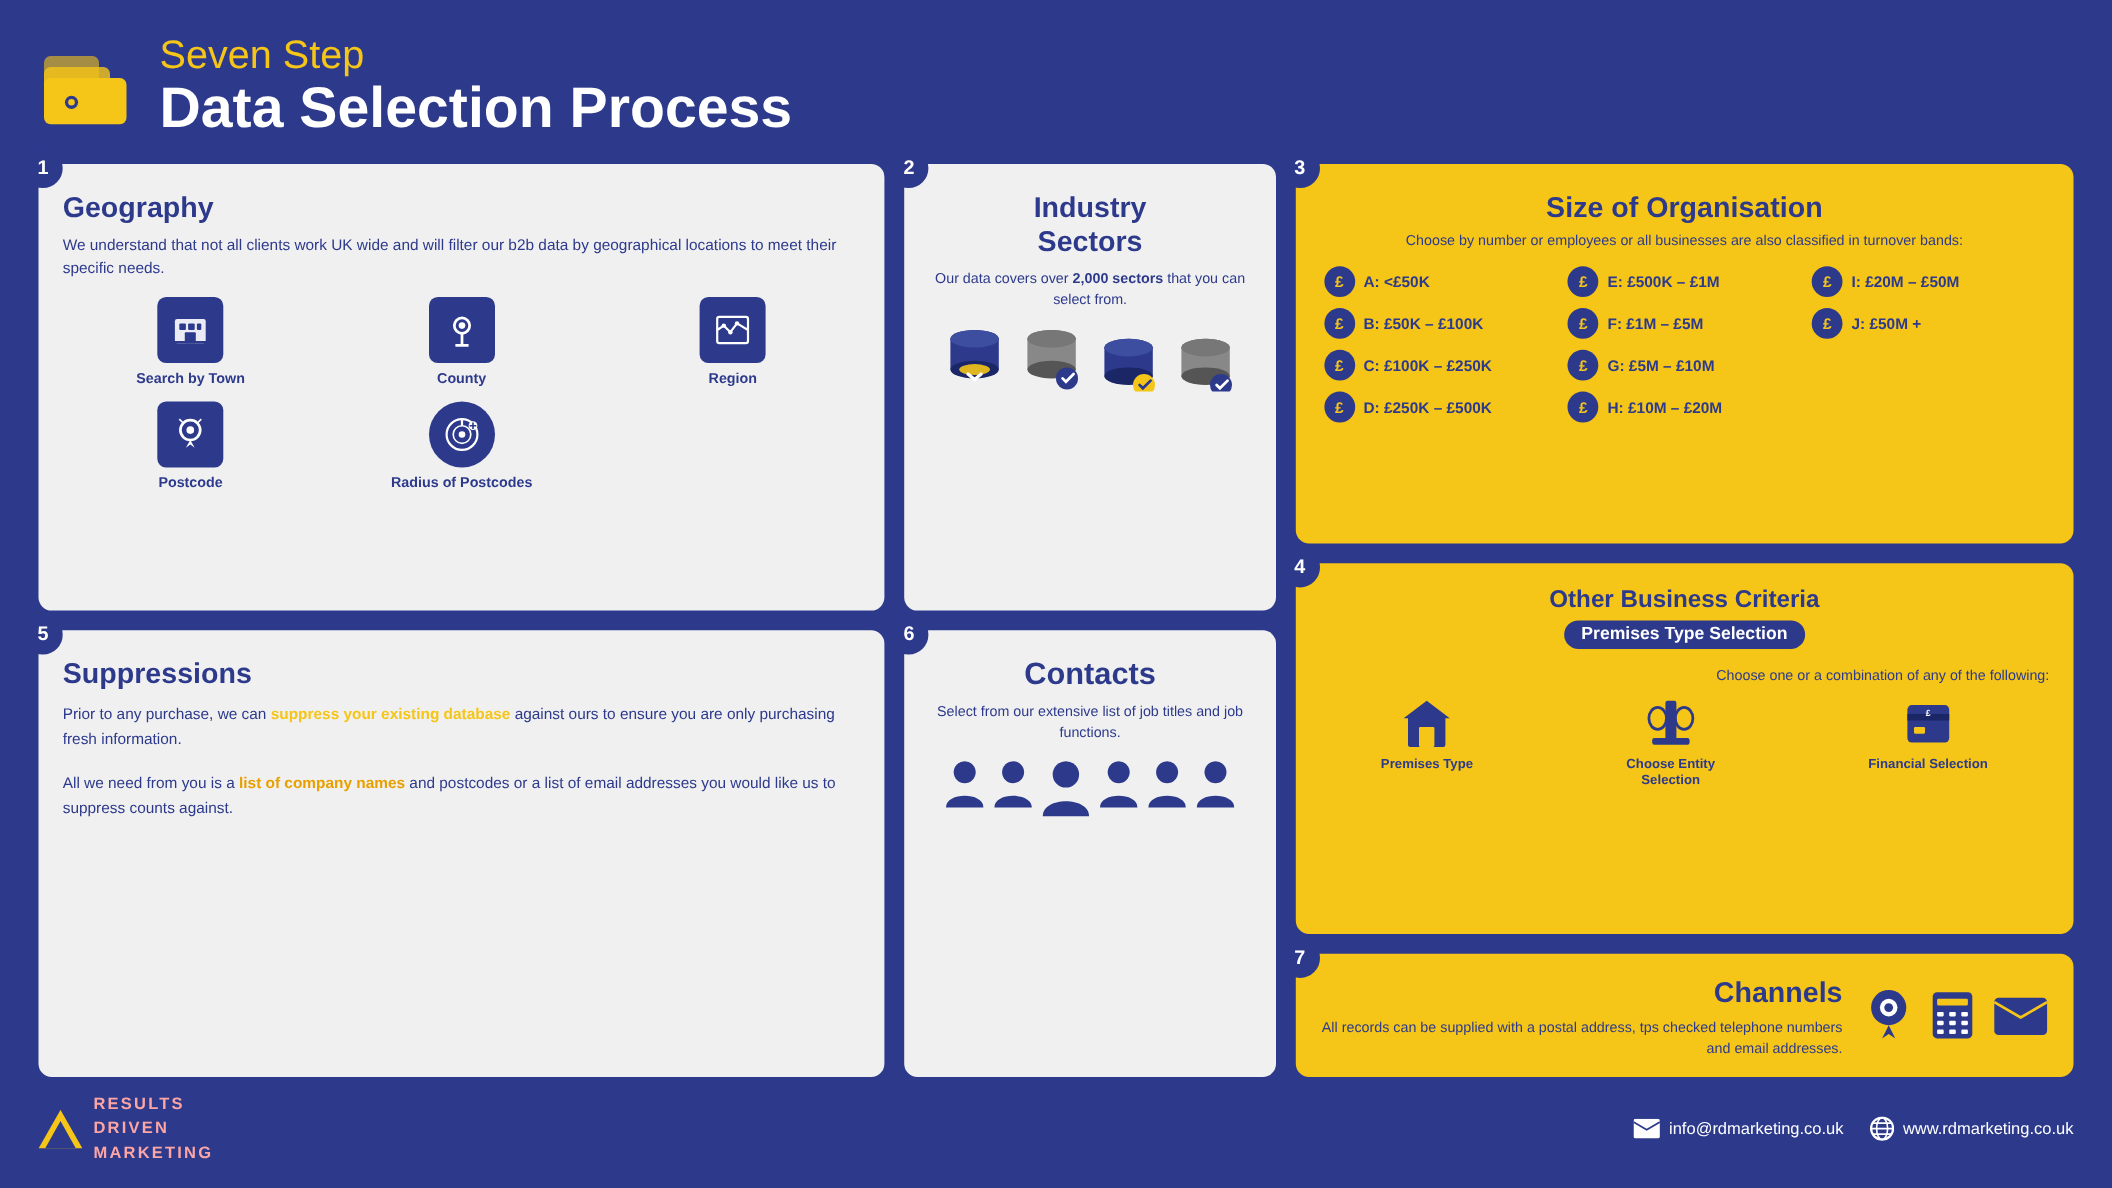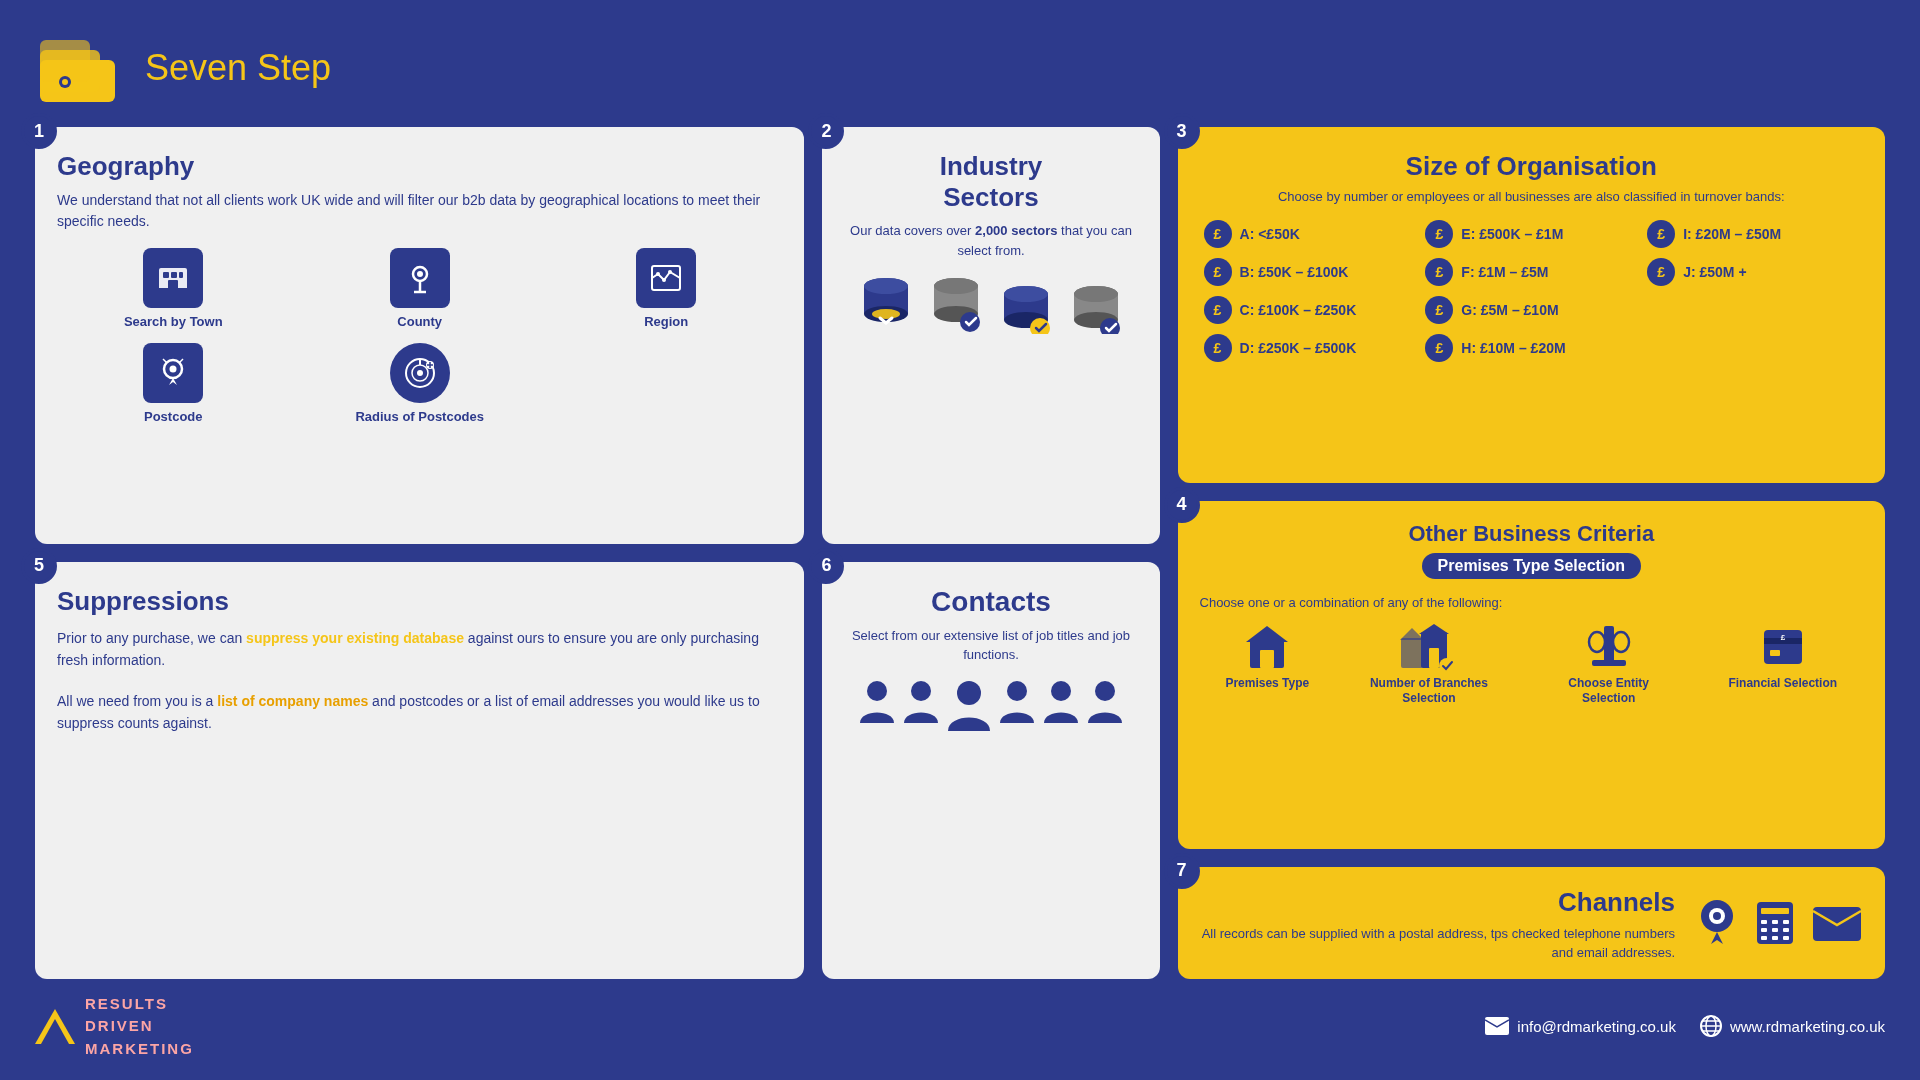--- a/index.html
+++ b/index.html
@@ -280,21 +280,21 @@
       border-radius: 20px;
       padding: 4px 16px;
       font-size: 16px;
       font-weight: bold;
       display: inline-block;
       margin: 0 auto 8px auto;
     }
     .premises-subtitle {
       color: #2d3a8c;
       font-size: 13px;
-      text-align: left;
+      text-align: right;
       margin-bottom: 12px;
     }
     .criteria-icons {
       display: flex;
       justify-content: space-around;
       align-items: flex-start;
       gap: 8px;
     }
     .criteria-item {
       display: flex;
@@ -410,20 +410,21 @@
 
         <rect x="5" y="30" width="75" height="42" rx="6" fill="#f5c518"></rect>
         <rect x="5" y="20" width="60" height="42" rx="6" fill="#f5c518" opacity="0.8"></rect>
         <rect x="5" y="10" width="50" height="42" rx="6" fill="#f5c518" opacity="0.6"></rect>
         <circle cx="30" cy="52" r="6" fill="#2d3a8c"></circle>
         <circle cx="30" cy="52" r="3" fill="#f5c518"></circle>
       </svg>
     </div>
     <div class="header-text">
       <h2>Seven Step</h2>
+      <h1>Data Selection Process</h1>
     </div>
   </div>
 
   <div class="content-area">
 
     <div class="col1">
 
       <div class="card" style="flex: 1;">
         <div class="step-badge">1</div>
         <div class="card-title">Geography</div>
@@ -662,32 +663,20 @@
 
           <div class="criteria-item">
             <svg width="50" height="50" viewBox="0 0 50 50">
               <rect x="8" y="18" width="34" height="28" rx="2" fill="#2d3a8c"></rect>
               <polygon points="4,20 25,4 46,20" fill="#2d3a8c"></polygon>
               <rect x="18" y="28" width="14" height="18" rx="1" fill="#f5c518"></rect>
             </svg>
             <span>Premises Type</span>
           </div>
 
-          <div class="criteria-item">
-            <svg width="60" height="50" viewBox="0 0 60 50">
-              <rect x="2" y="16" width="22" height="30" rx="2" fill="#2d3a8c" opacity="0.6"></rect>
-              <polygon points="1,18 13,6 25,18" fill="#2d3a8c" opacity="0.6"></polygon>
-              <rect x="22" y="10" width="26" height="36" rx="2" fill="#2d3a8c"></rect>
-              <polygon points="20,12 35,2 50,12" fill="#2d3a8c"></polygon>
-              <rect x="30" y="26" width="10" height="20" rx="1" fill="#f5c518"></rect>
-              <circle cx="48" cy="44" r="8" fill="#f5c518"></circle>
-              <path d="M44 44 L47 47 L53 40" stroke="#2d3a8c" stroke-width="2" fill="none" stroke-linecap="round"></path>
-            </svg>
-            <span>Number of Branches Selection</span>
-          </div>
 
           <div class="criteria-item">
             <svg width="50" height="50" viewBox="0 0 50 50">
               <rect x="20" y="4" width="10" height="36" rx="2" fill="#2d3a8c"></rect>
               <rect x="8" y="38" width="34" height="6" rx="2" fill="#2d3a8c"></rect>
               <ellipse cx="13" cy="20" rx="8" ry="10" stroke="#2d3a8c" stroke-width="2.5" fill="none"></ellipse>
               <ellipse cx="37" cy="20" rx="8" ry="10" stroke="#2d3a8c" stroke-width="2.5" fill="none"></ellipse>
             </svg>
             <span>Choose Entity Selection</span>
           </div>

